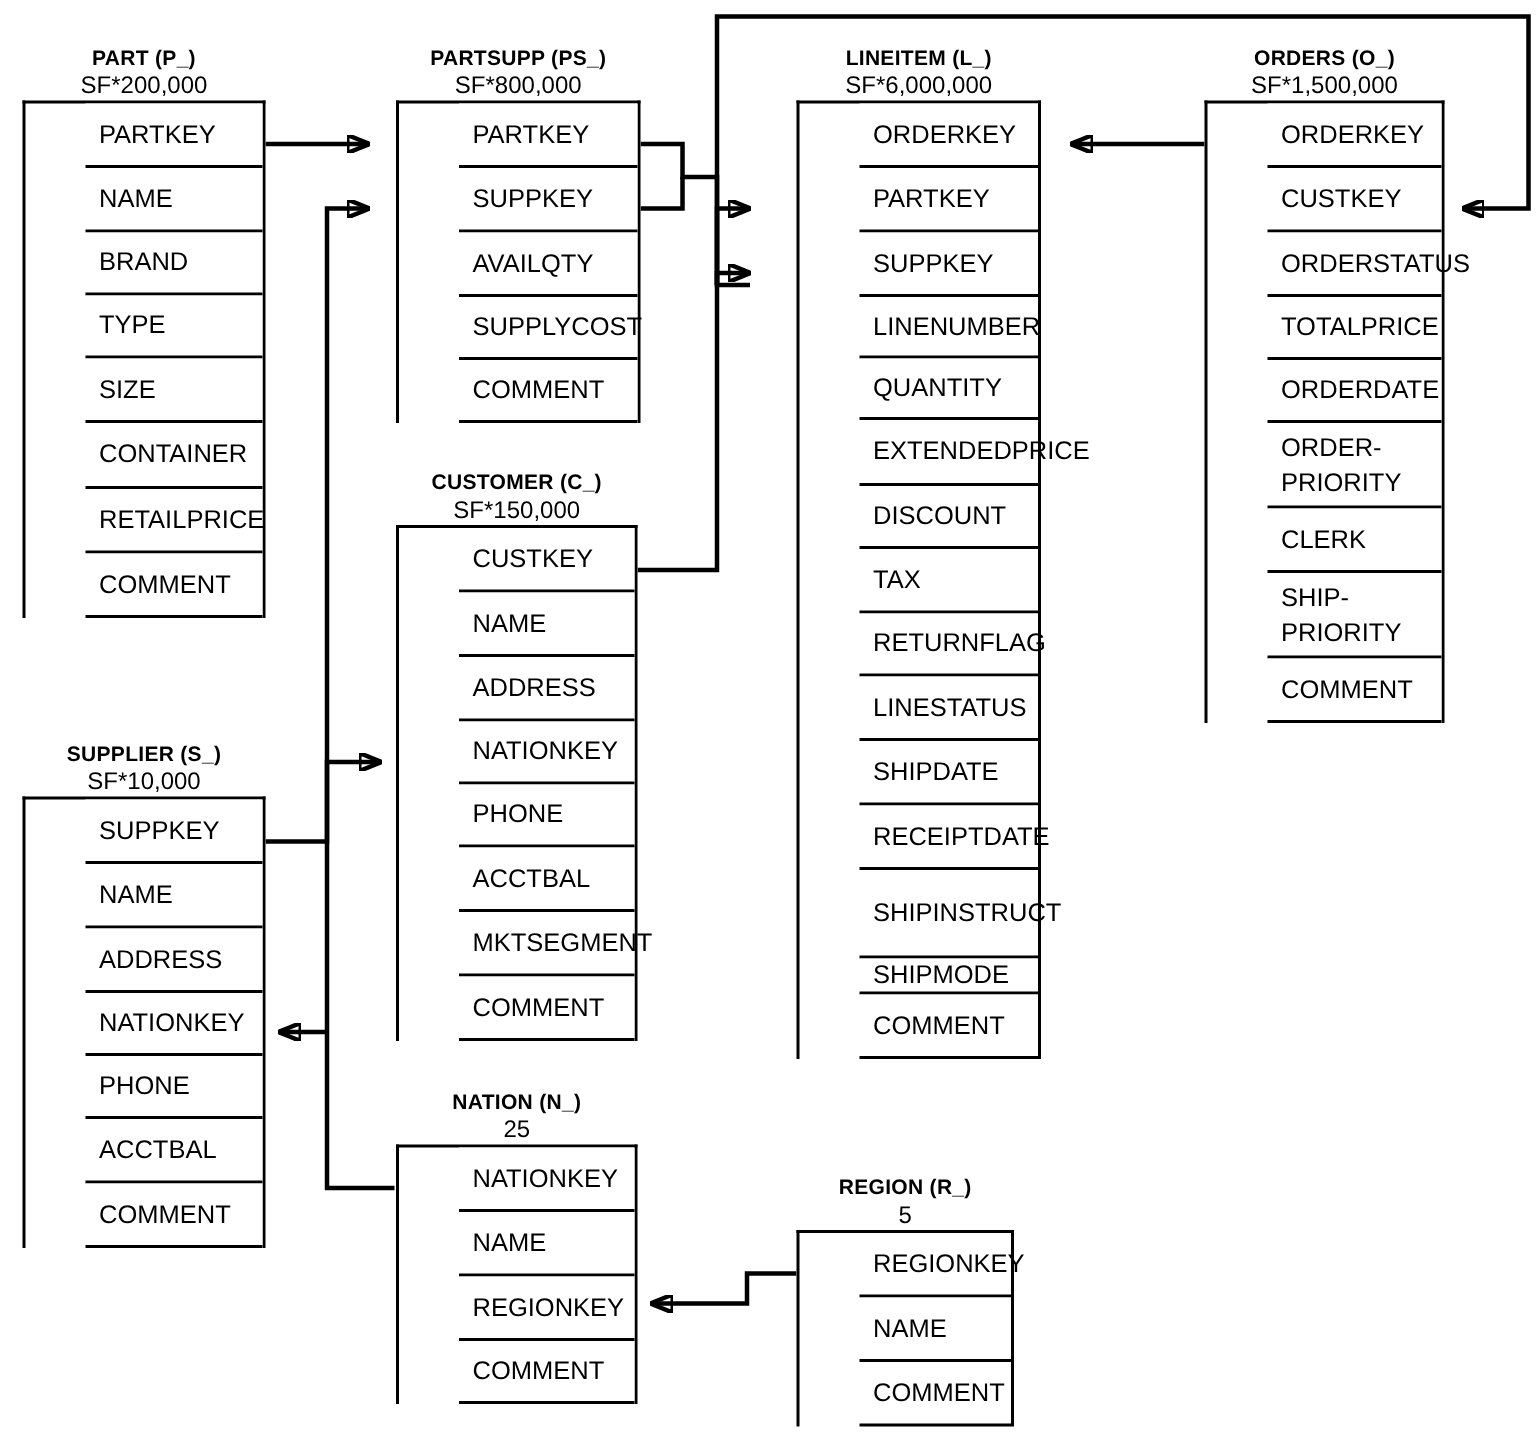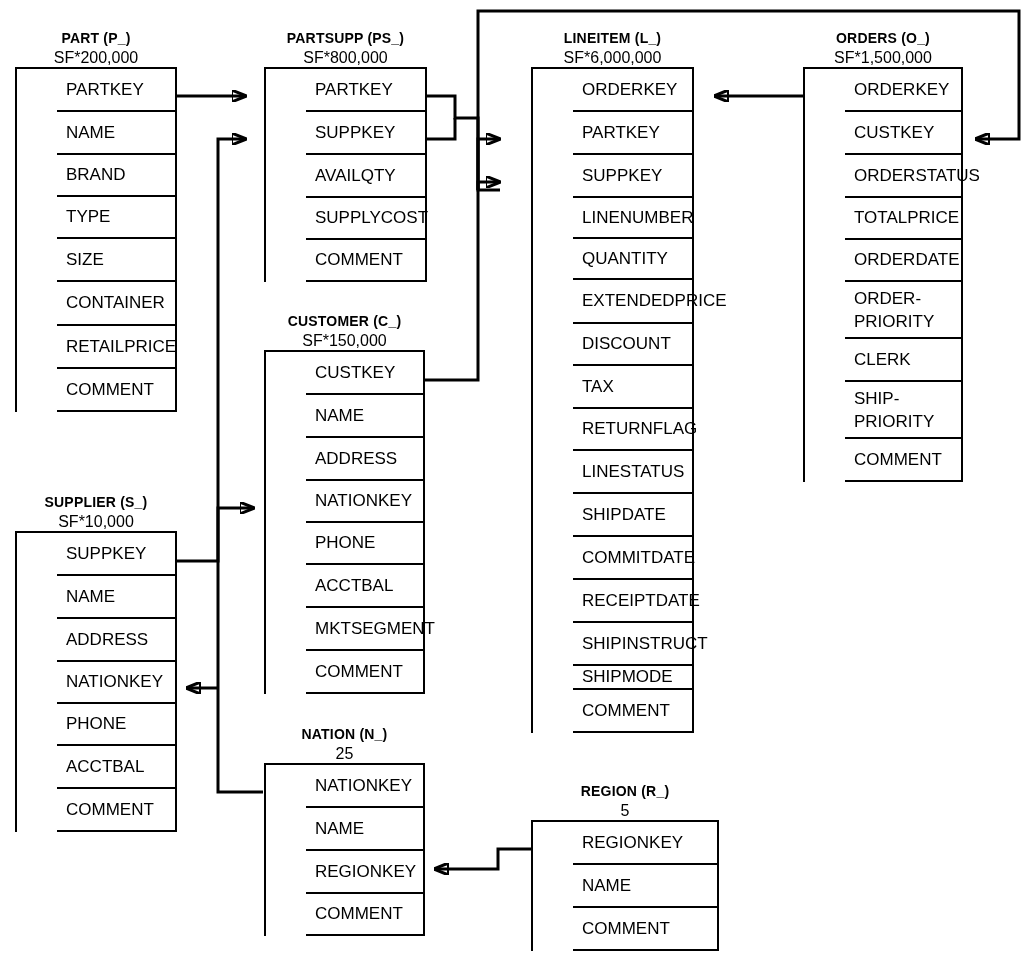--- a/index.html
+++ b/index.html
@@ -84,23 +84,22 @@
       <div class="fld" style="height:41px">LINENUMBER</div>
       <div class="fld" style="height:41px">QUANTITY</div>
       <div class="fld" style="height:44px">
           <span class="ovf">EXTENDEDPRICE</span>
         </div>
       <div class="fld" style="height:42px">DISCOUNT</div>
       <div class="fld" style="height:43px">TAX</div>
       <div class="fld" style="height:42px">RETURNFLAG</div>
       <div class="fld" style="height:43px">LINESTATUS</div>
       <div class="fld" style="height:43px">SHIPDATE</div>
-      <div class="fld" style="height:43px">COMMITDATE</div>
       <div class="fld" style="height:43px">RECEIPTDATE</div>
-      <div class="fld" style="height:43px">SHIPINSTRUCT</div>
+      <div class="fld" style="height:59px">SHIPINSTRUCT</div>
       <div class="fld" style="height:24px">SHIPMODE</div>
       <div class="fld" style="height:43px">COMMENT</div>
     </div>
   </div>
 
   <div class="table-group" style="left:803px;top:28px;width:160px;">
     <div class="tbl-title">ORDERS (O_)</div>
     <div class="tbl-card">SF*1,500,000</div>
     <div class="tbl-box">
       <div class="fld" style="height:43px">ORDERKEY</div>
@@ -148,21 +147,21 @@
     <div class="tbl-title">NATION (N_)</div>
     <div class="tbl-card">25</div>
     <div class="tbl-box">
       <div class="fld" style="height:43px">NATIONKEY</div>
       <div class="fld" style="height:43px">NAME</div>
       <div class="fld" style="height:43px">REGIONKEY</div>
       <div class="fld" style="height:42px">COMMENT</div>
     </div>
   </div>
 
-  <div class="table-group" style="left:531px;top:781px;width:188px;">
+  <div class="table-group" style="left:531px;top:781px;width:145px;">
     <div class="tbl-title">REGION (R_)</div>
     <div class="tbl-card">5</div>
     <div class="tbl-box">
       <div class="fld" style="height:43px">REGIONKEY</div>
       <div class="fld" style="height:43px">NAME</div>
       <div class="fld" style="height:43px">COMMENT</div>
     </div>
   </div>
 
 </div>

